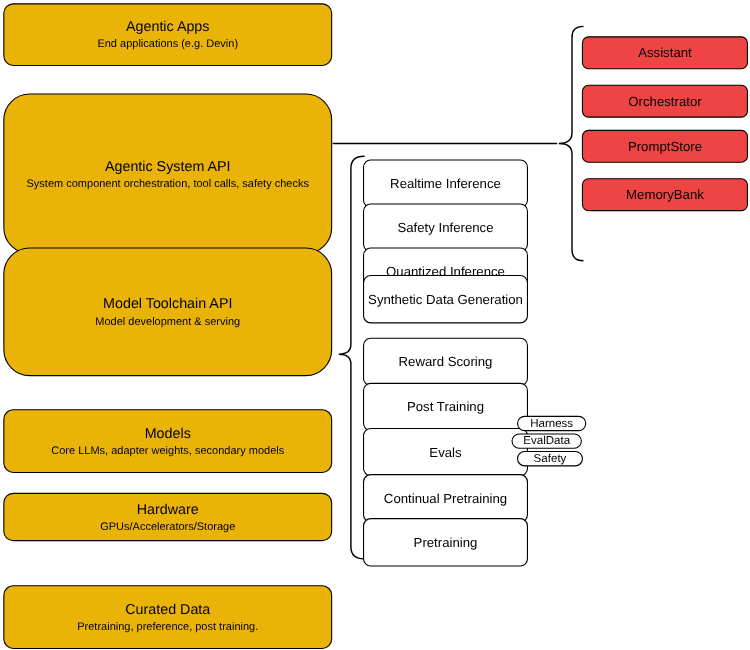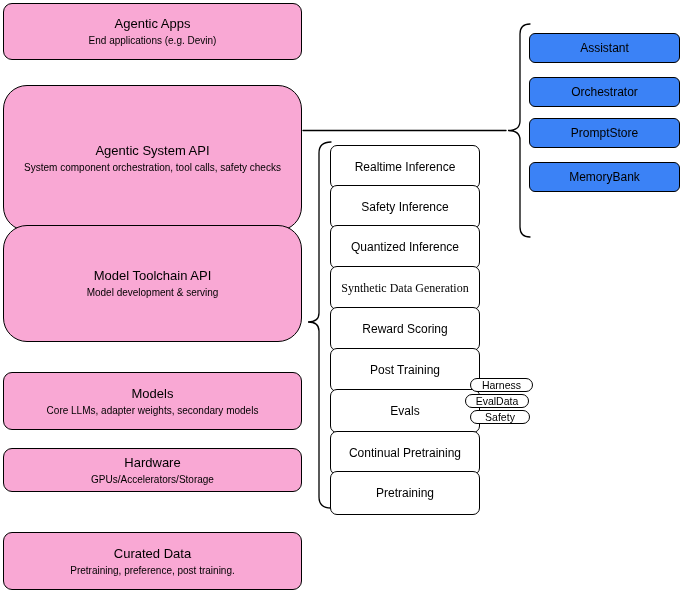--- a/index.html
+++ b/index.html
@@ -15,21 +15,21 @@
   }
 
   .overlay { position: absolute; top: 0; left: 0; z-index: 1; }
   .overlay path { fill: none; stroke: #000; stroke-width: 1.3; stroke-linecap: round; }
 
   
   .lbox {
     position: absolute;
     left: 3px;
     width: 299px;
-    background: #f9a8d4;
+    background: #eab308;
     border: 1.3px solid #000;
     display: flex;
     flex-direction: column;
     align-items: center;
     justify-content: center;
     text-align: center;
     gap: 4px;
     z-index: 2;
   }
   .btitle { font-size: 13px; line-height: 15px; white-space: nowrap; }
@@ -51,21 +51,21 @@
     white-space: nowrap;
     z-index: 2;
   }
 
   
   .rbox {
     position: absolute;
     left: 529px;
     width: 151px;
     height: 30px;
-    background: #3b82f6;
+    background: #ef4444;
     border: 1.3px solid #000;
     border-radius: 6px;
     display: flex;
     align-items: center;
     justify-content: center;
     font-size: 12px;
     white-space: nowrap;
     z-index: 2;
   }
 
@@ -128,21 +128,21 @@
 
   <div class="mbox" style="top:145px;">
     <span>Realtime Inference</span>
   </div>
   <div class="mbox" style="top:185px;">
     <span>Safety Inference</span>
   </div>
   <div class="mbox" style="top:225px;">
     <span>Quantized Inference</span>
   </div>
-  <div class="mbox" style="top:266px;font-family:Liberation Serif, serif;">
+  <div class="mbox" style="top:250px;">
     <span>Synthetic Data Generation</span>
   </div>
   <div class="mbox" style="top:307px;">
     <span>Reward Scoring</span>
   </div>
   <div class="mbox" style="top:348px;">
     <span>Post Training</span>
   </div>
   <div class="mbox" style="top:389px;">
     <span>Evals</span>

